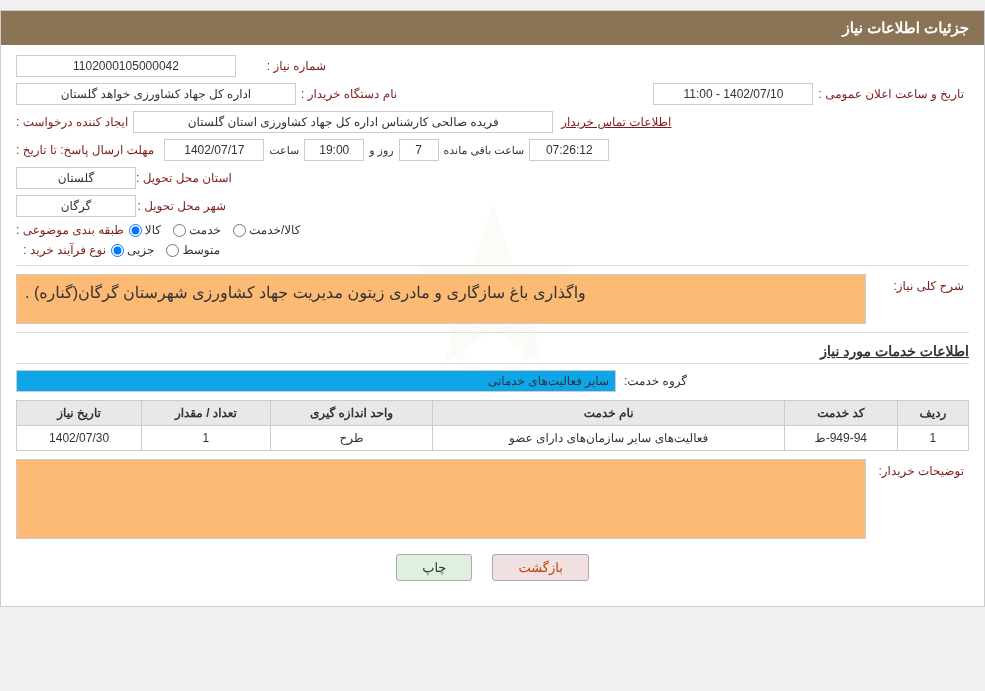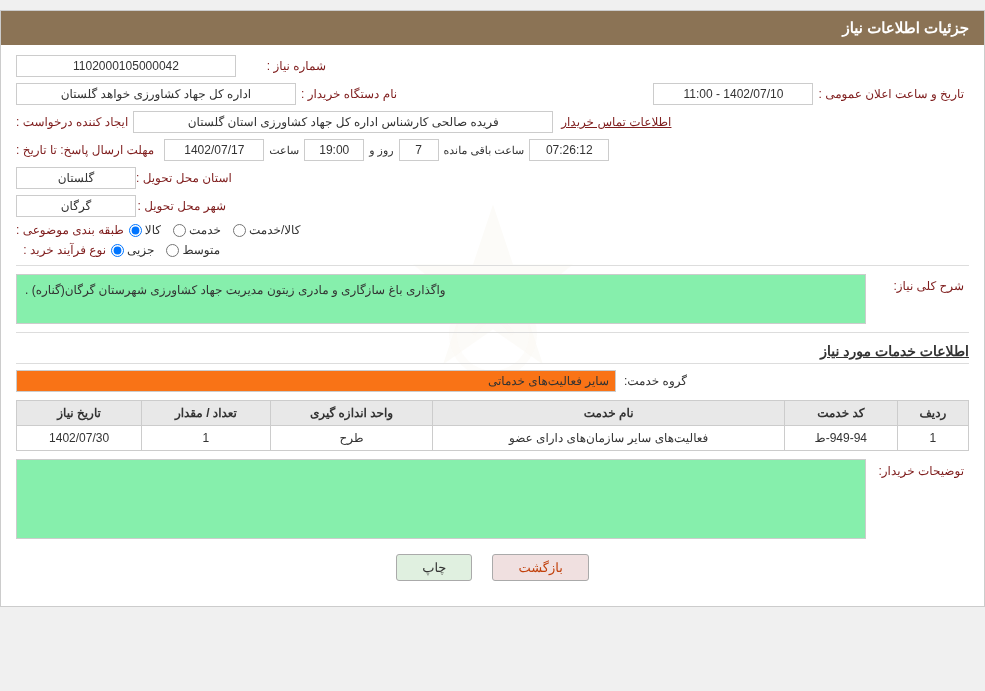--- a/index.html
+++ b/index.html
@@ -79,26 +79,26 @@
       font-weight: bold;
       color: #333;
       margin: 10px 0 6px 0;
       text-align: right;
       border-bottom: 1px solid #ddd;
       padding-bottom: 4px;
       text-decoration: underline;
     }
     .description-box {
       border: 1px solid #ccc;
-      background: #86efac;
+      background: #fdba74;
       padding: 8px;
       width: 100%;
       min-height: 50px;
       text-align: right;
-      font-size: 12px;
+      font-size: 16px;
       display: flex;
       align-items: flex-start;
       justify-content: flex-end;
     }
     .description-box-tall {
       min-height: 70px;
     }
     .service-row {
       display: flex;
       align-items: center;
@@ -108,21 +108,21 @@
     }
     .service-label {
       font-size: 12px;
       color: #333;
       white-space: nowrap;
       min-width: 60px;
       text-align: right;
     }
     .service-value-box {
       border: 1px solid #ccc;
-      background: #f97316;
+      background: #0ea5e9;
       padding: 3px 6px;
       min-width: 600px;
       text-align: right;
       font-size: 12px;
     }
     
     .data-table {
       width: 100%;
       border-collapse: collapse;
       margin: 8px 0;

